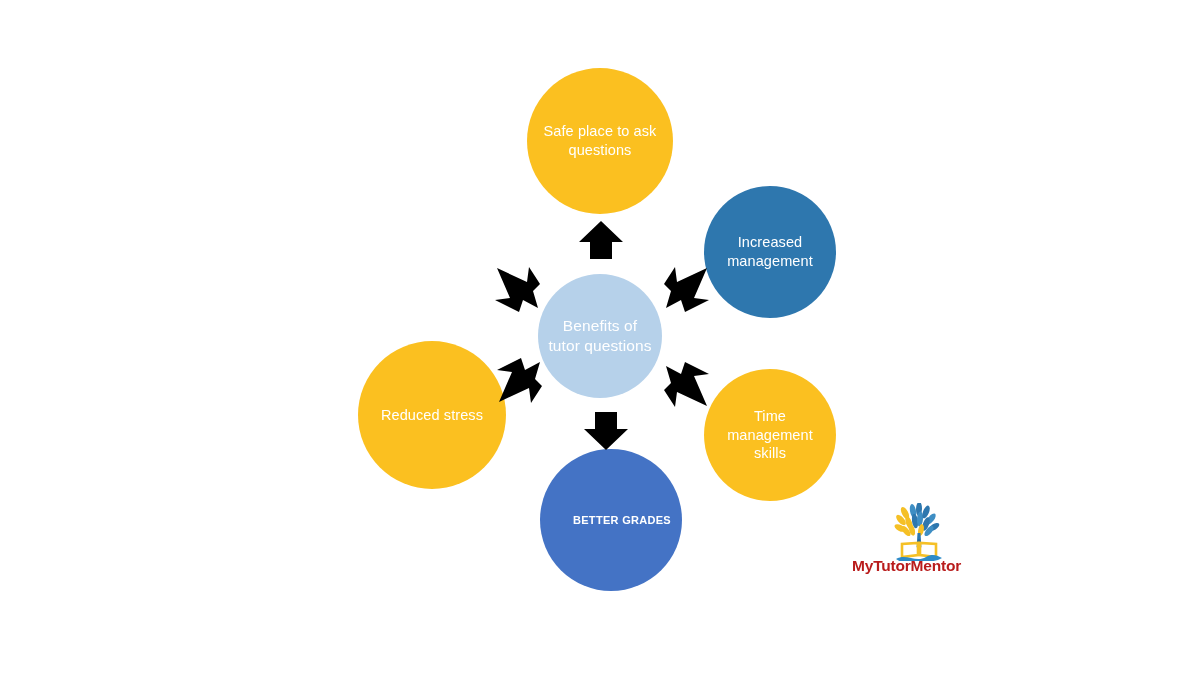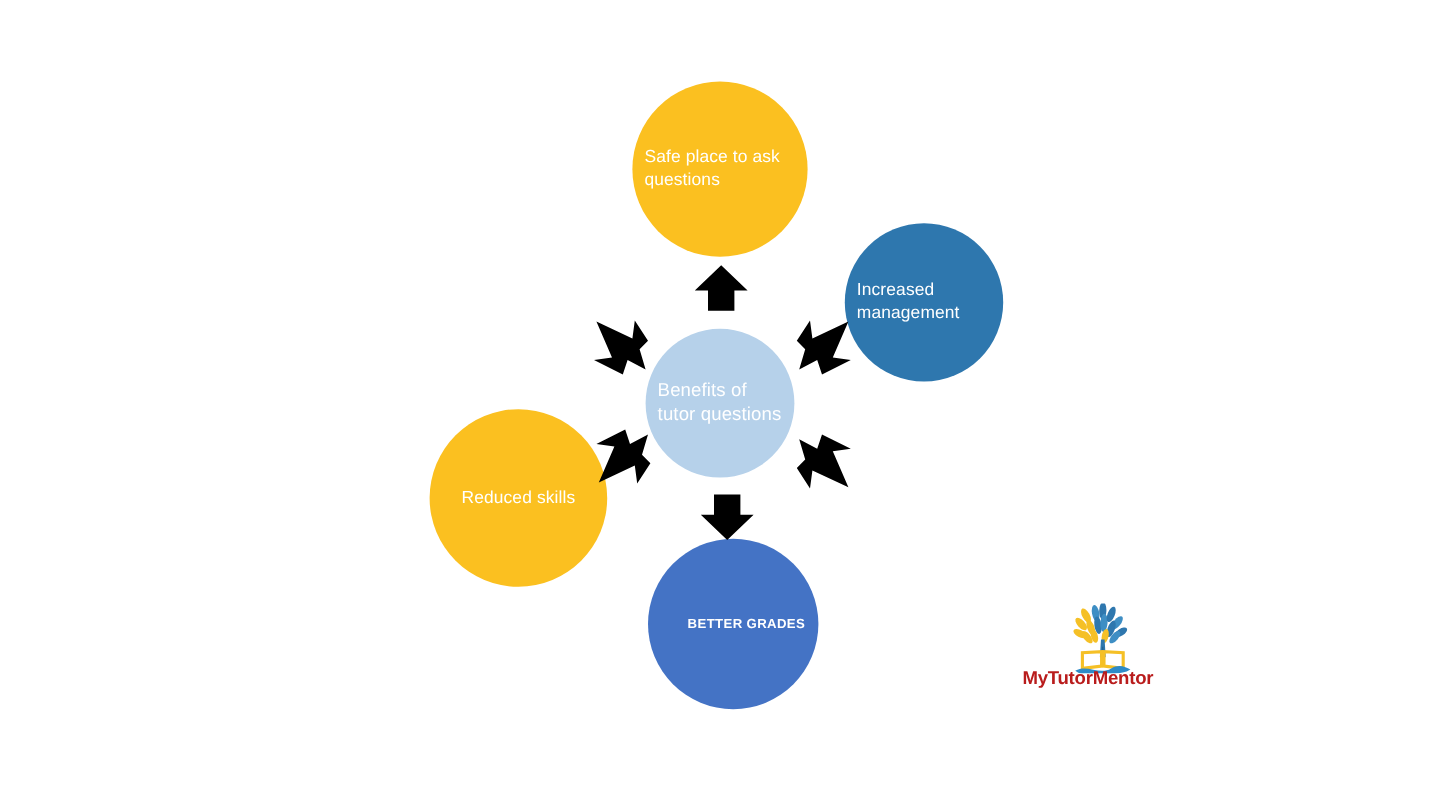--- a/index.html
+++ b/index.html
@@ -20,20 +20,21 @@
     background: #ffffff;
   }
 
   
   .node {
     position: absolute;
     border-radius: 50%;
     display: flex;
     align-items: center;
     justify-content: center;
+    text-align: center;
     box-sizing: border-box;
   }
   .node .label {
     color: #ffffff;
     line-height: 1.28;
     padding: 0 10px;
     letter-spacing: .1px;
   }
 
   
@@ -152,27 +153,30 @@
 <div id="stage">
 
   <div class="node" id="n-top">
     <span class="label">Safe place to ask questions</span>
   </div>
 
   <div class="node" id="n-tr">
     <span class="label">Increased management</span>
   </div>
 
+  <div class="node" id="n-br">
+    <span class="label">Time management skills</span>
+  </div>
 
   <div class="node" id="n-bot">
     <span class="label">BETTER GRADES</span>
   </div>
 
   <div class="node" id="n-bl">
-    <span class="label">Reduced skills</span>
+    <span class="label">Reduced stress</span>
   </div>
 
 
   <div class="node" id="hub">
     <span class="label">Benefits of tutor questions</span>
   </div>
 
   <svg class="arrow" style="left:578px; top:220px;" width="46" height="40" viewBox="0 0 46 40">
     <path d="M23 1 L45 22 L34 22 L34 39 L12 39 L12 22 L1 22 Z" fill="#000000"></path>
   </svg>

